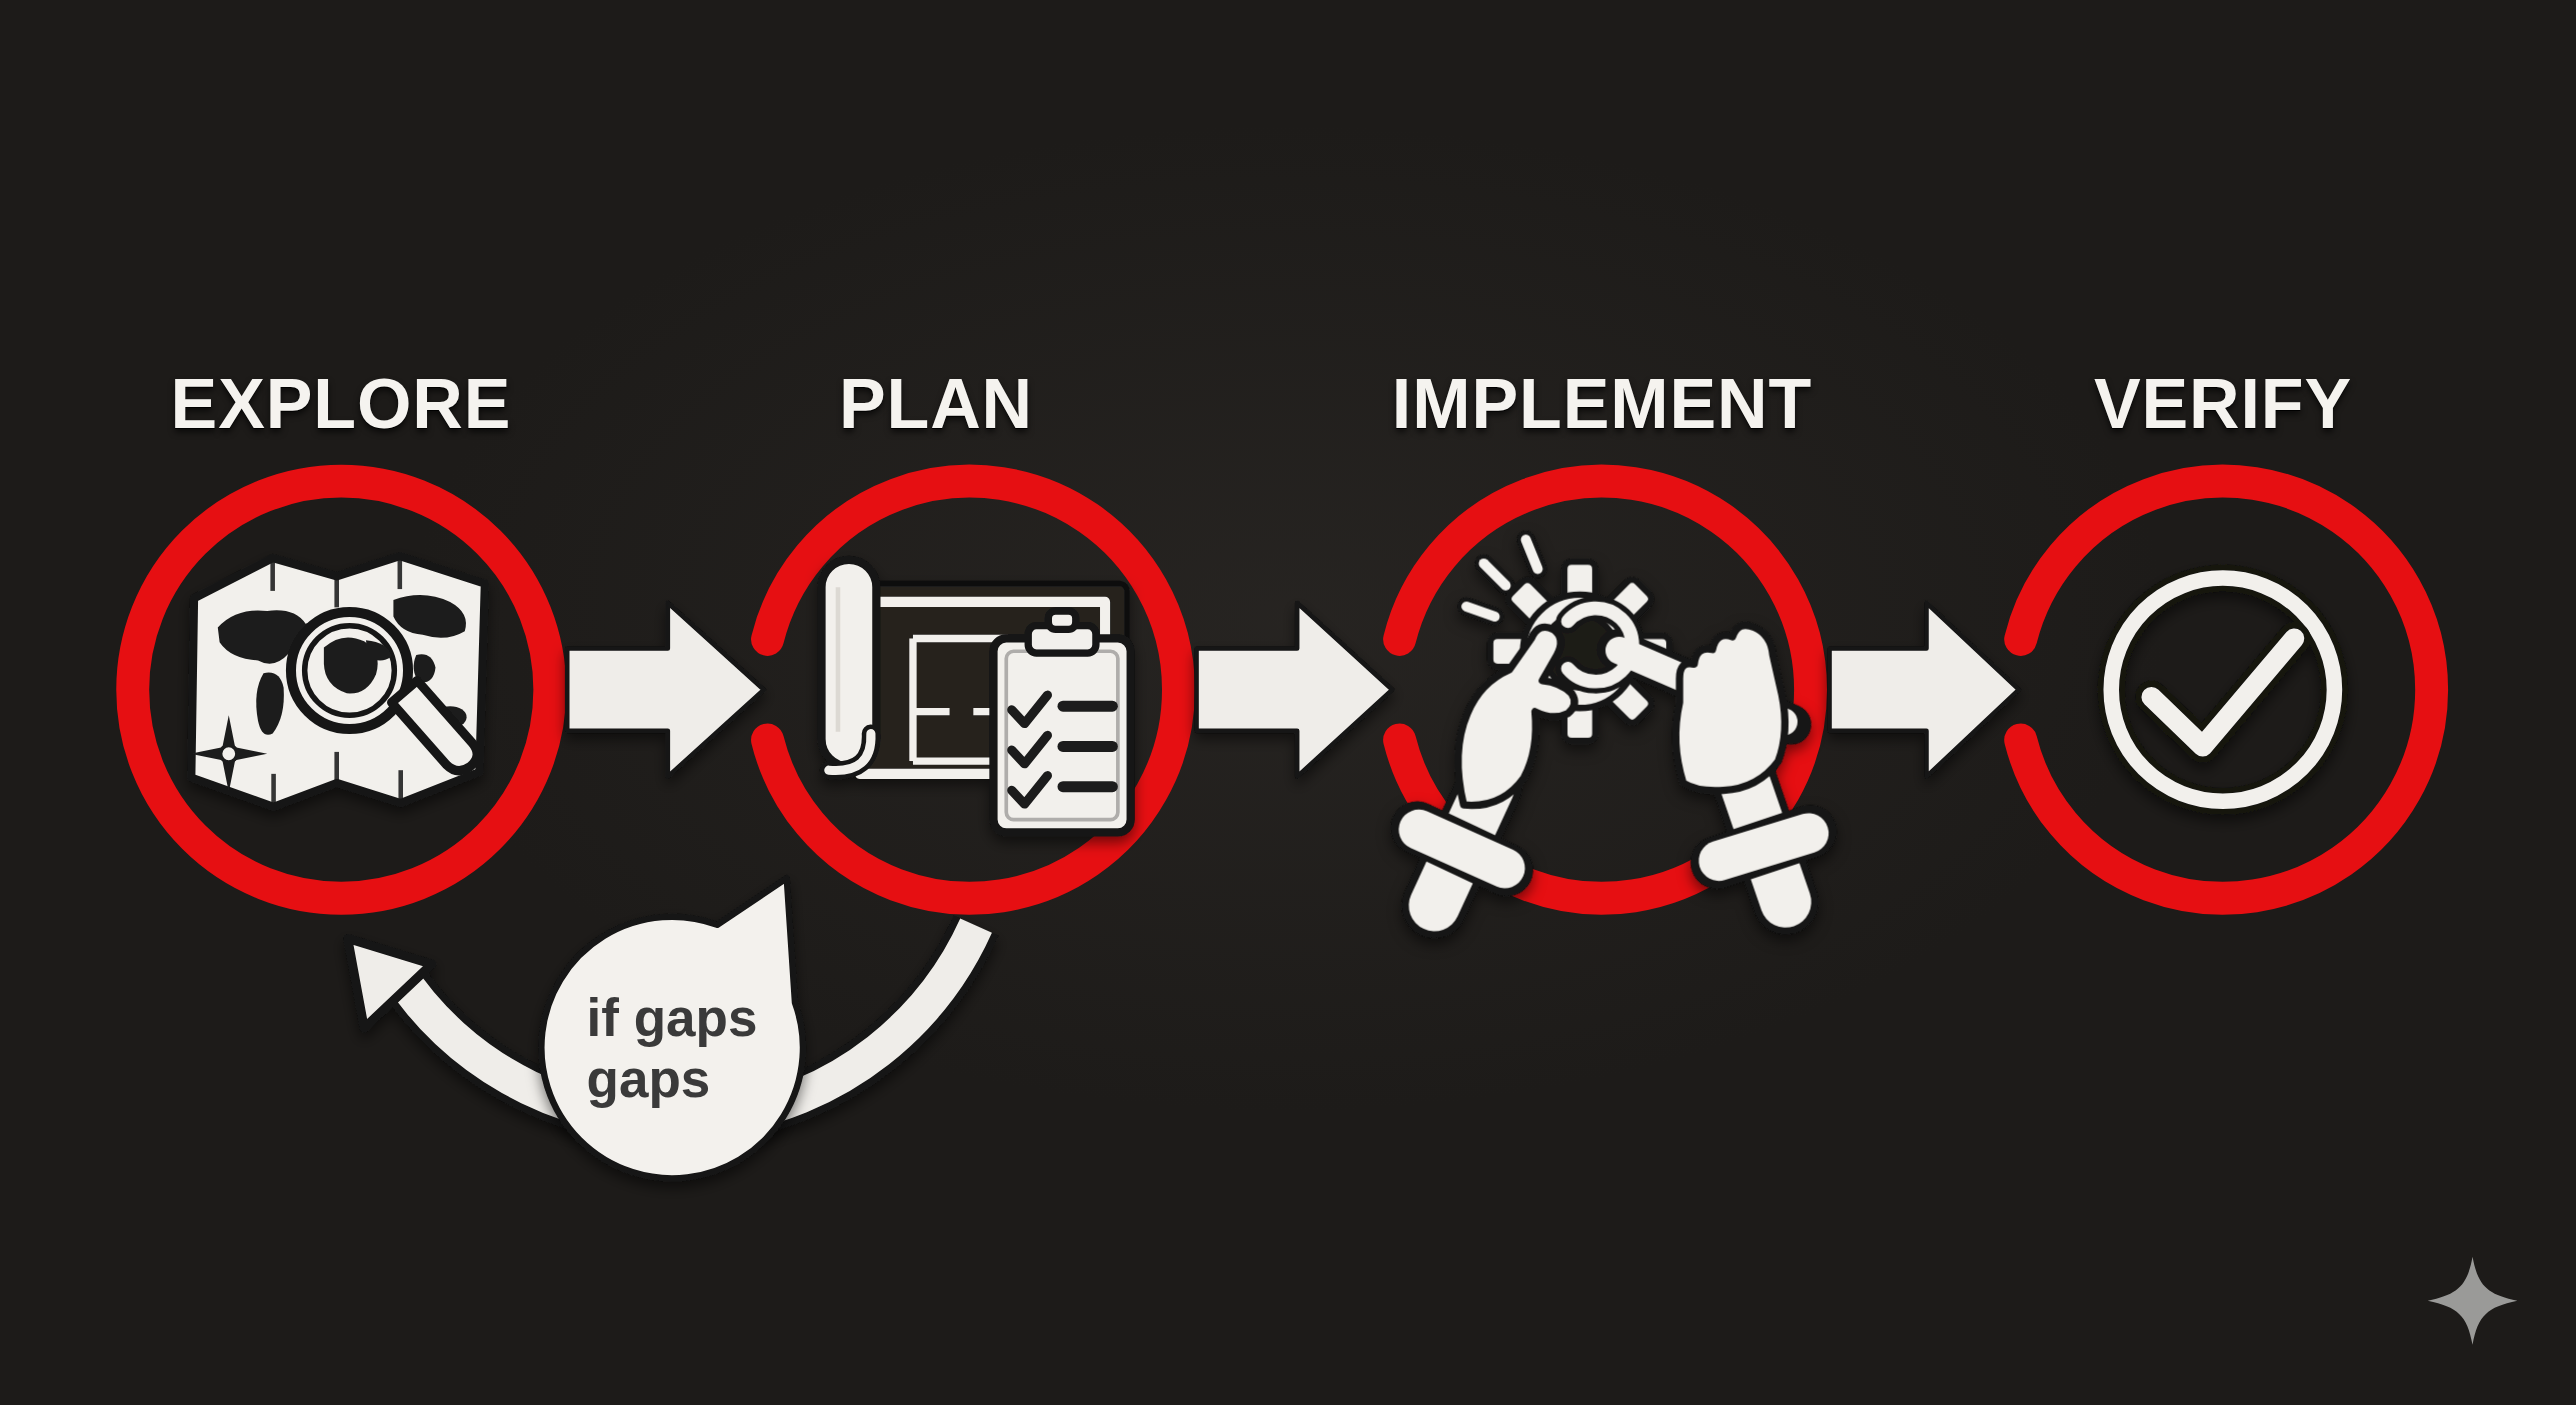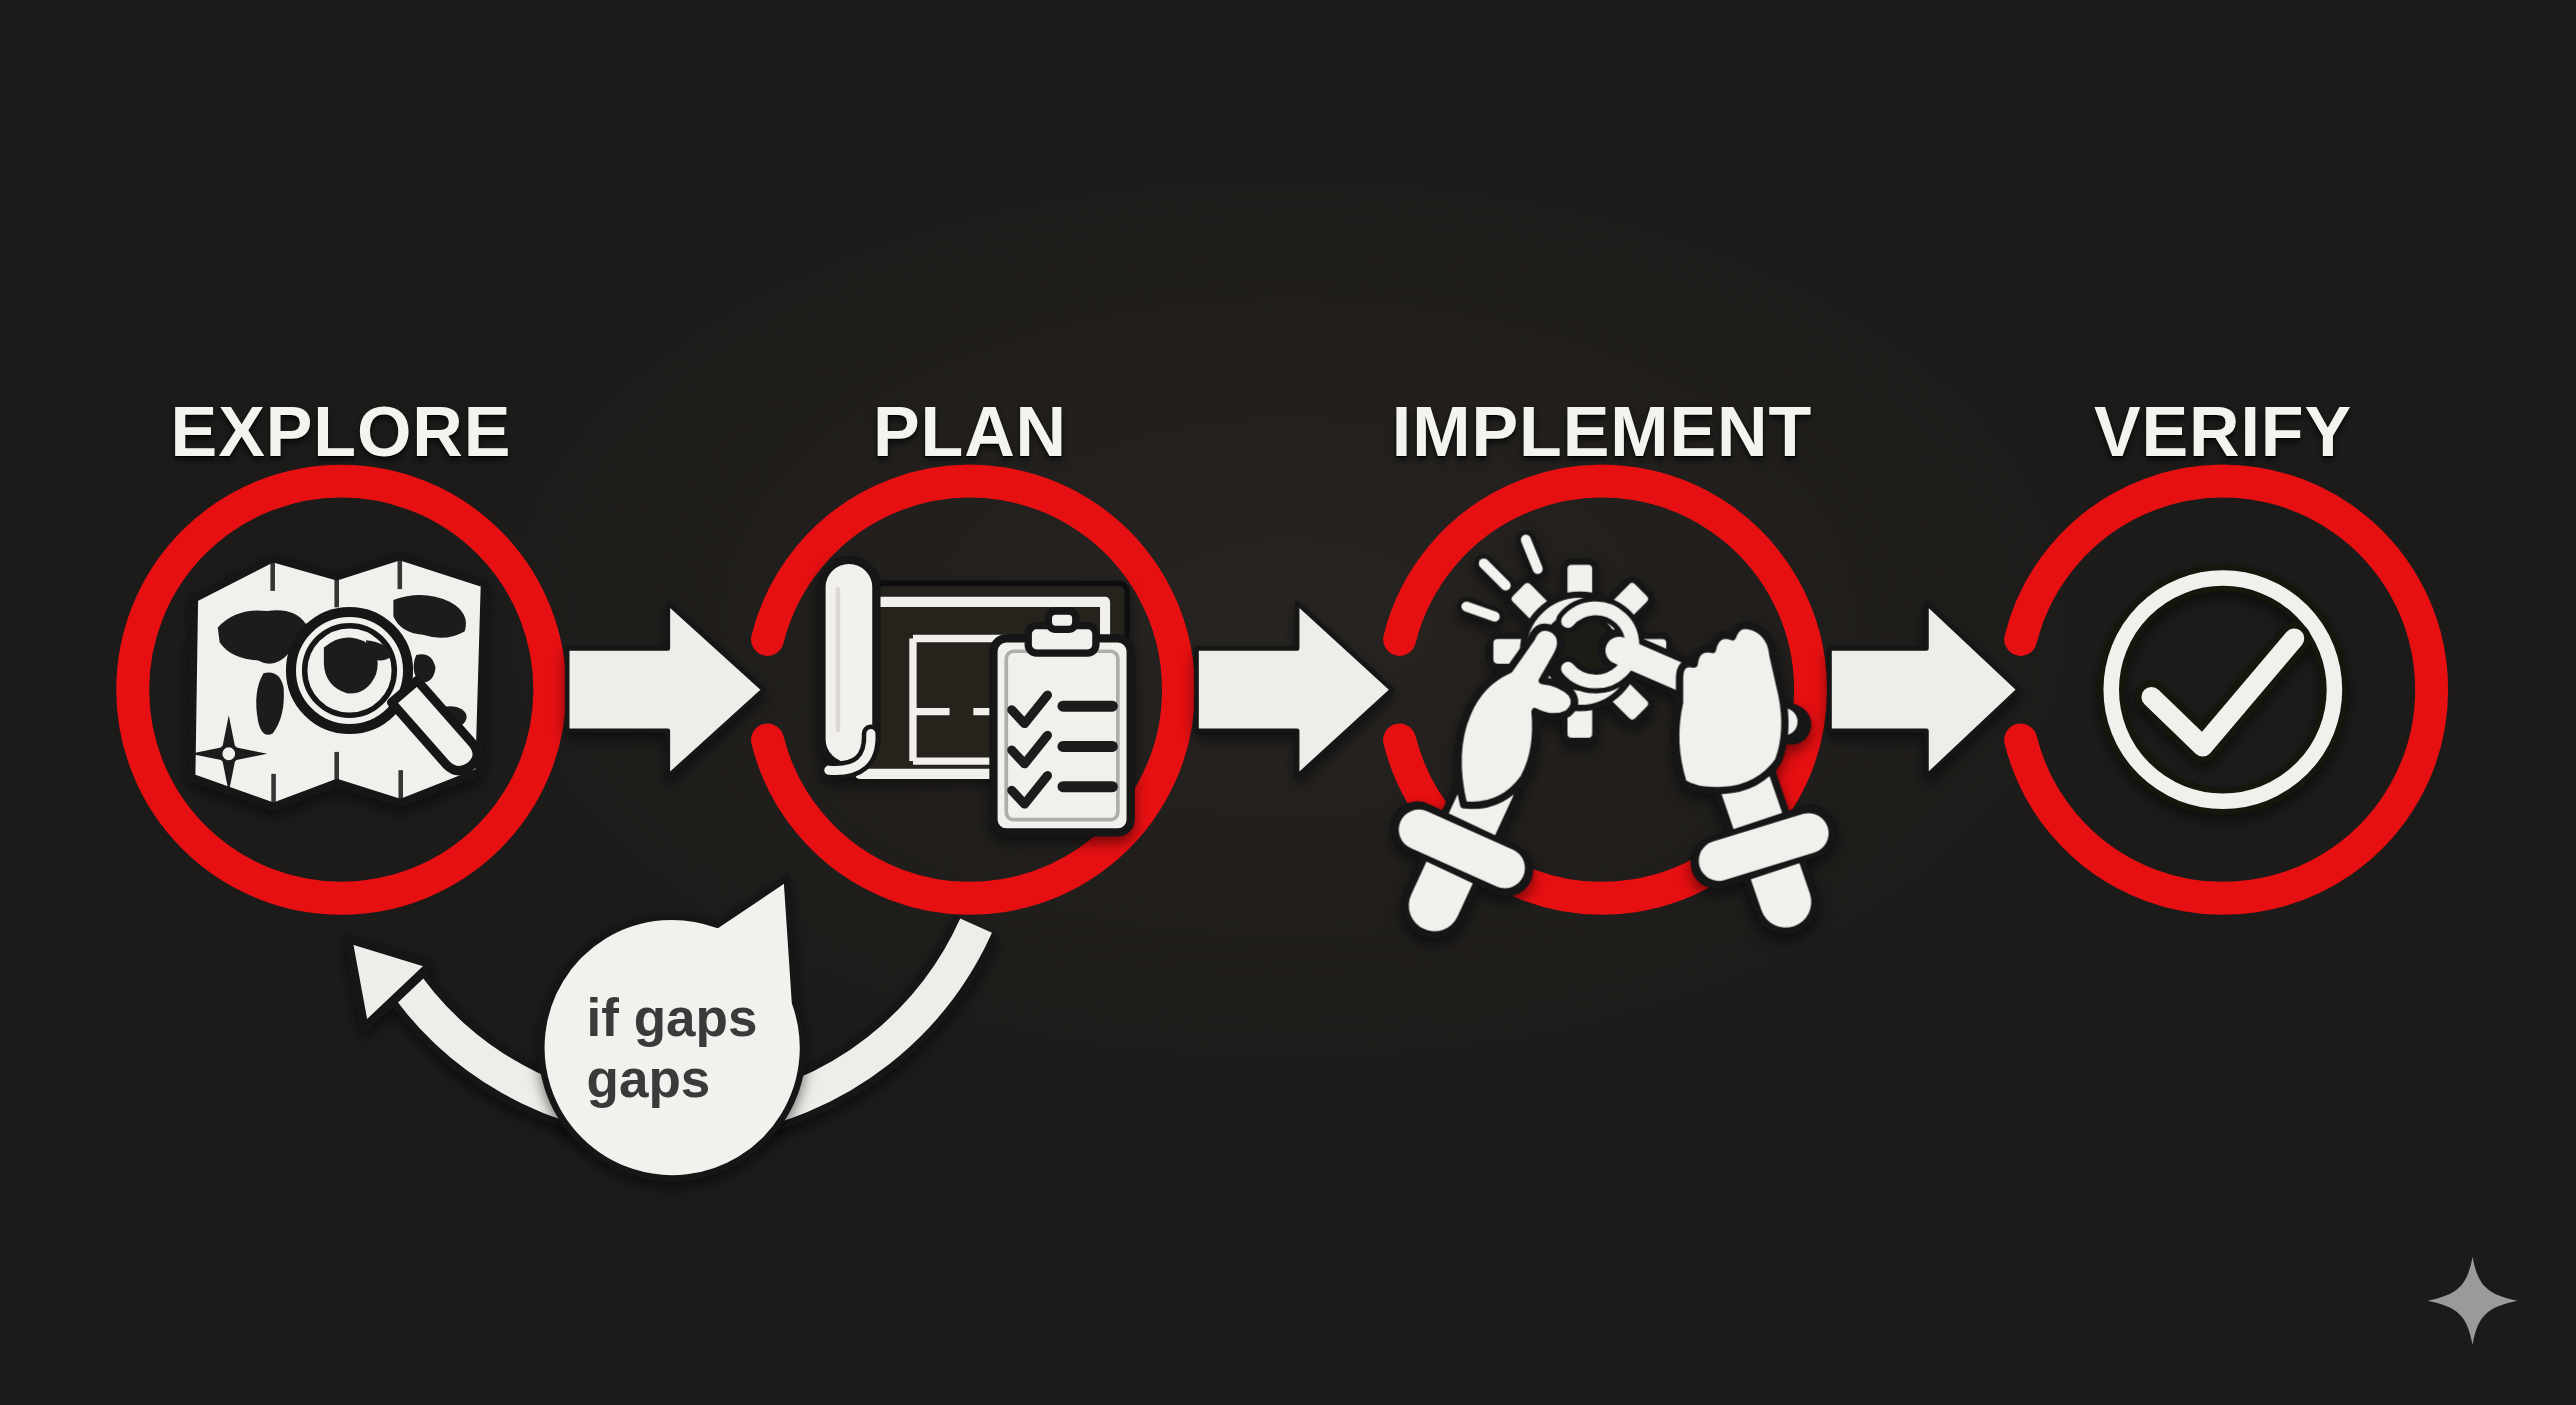--- a/index.html
+++ b/index.html
@@ -16,24 +16,23 @@
   .step-label{
     position:absolute;
     top:364px;
     transform:translateX(-50%);
     font-size:70px;
     font-weight:bold;
     letter-spacing:0.9px;
     color:#f5f3ef;
     white-space:nowrap;
     text-shadow:0 3.7px 6.4px rgba(0,0,0,.65), 0 0.9px 0 #000;
-    margin-top:28px;
   }
   .step-label.l-explore{left:341px;}
-  .step-label.l-plan{left:970px;text-align:center;}
+  .step-label.l-plan{left:936px;text-align:center;}
   .step-label.l-implement{left:1602px;}
   .step-label.l-verify{left:2223px;}
   .bubble-text{
     position:absolute;
     left:672px;top:988px;
     transform:translateX(-50%);
     font-size:53px;
     font-weight:bold;
     line-height:1.15;
     color:#3a3a3a;

